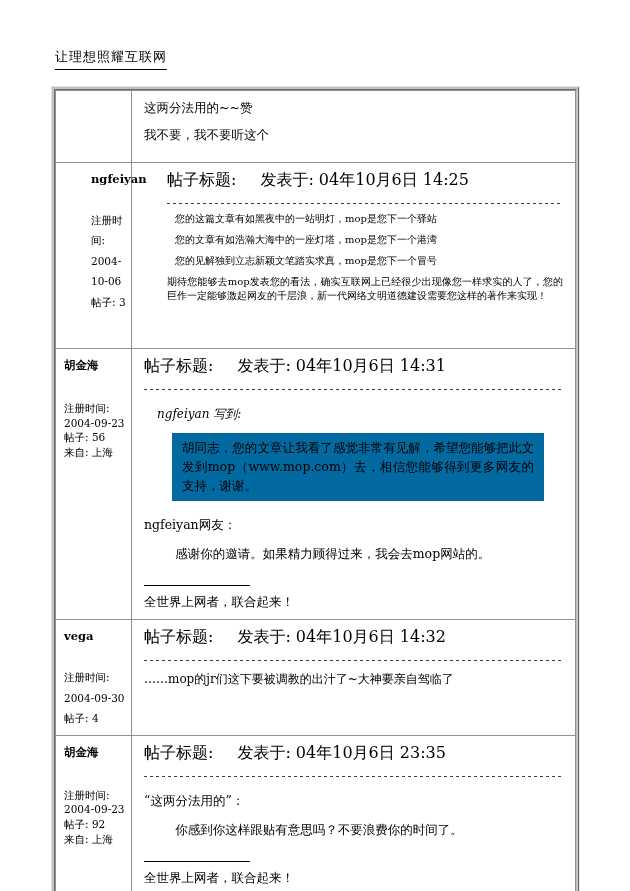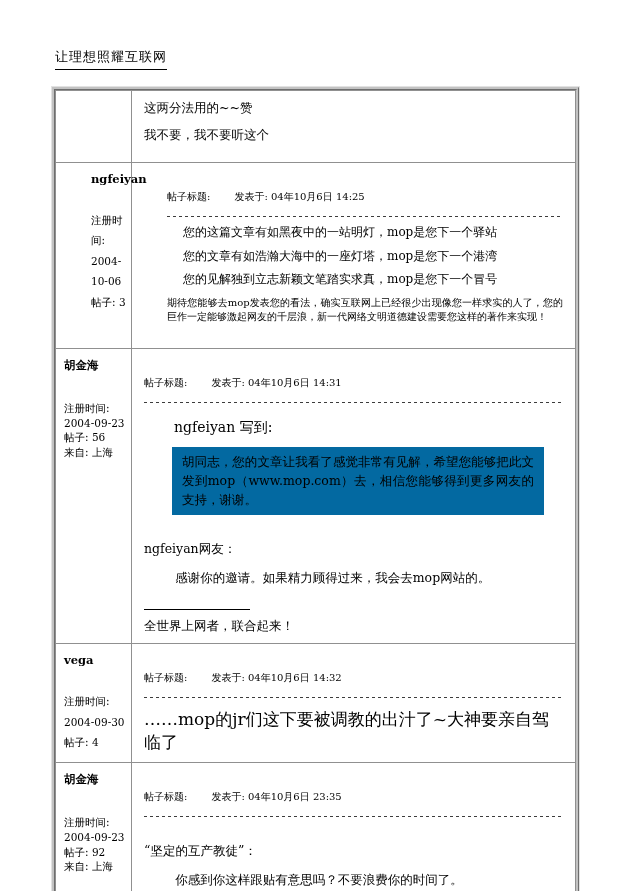--- a/index.html
+++ b/index.html
@@ -27,37 +27,37 @@
   tr.r2 td { height:186px;padding-left:35px; }
   tr.r3 td { height:224px; }
   tr.r4 td { height:96px; }
   tr.r5 td { height:148px; }
 
   .author { font-weight:bold; font-size:11.5px; margin-bottom:4px; }
   .user-info { font-size:10.5px; }
   .info-loose { margin-top:24px; line-height:1.95; }
   .info-tight { margin-top:28px; line-height:1.4; }
 
-  .post-header { font-size:10px; margin-top:20px; }
+  .post-header { font-size:16px; margin-top:0; }
   .post-header .ttl { margin-right:24px; }
   .dashed {
     height:1px; margin:12px 0 6px;
     background-image:repeating-linear-gradient(90deg,#3c3c3c 0 3px,transparent 3px 6px);
   }
   .r1-line { font-size:12.5px; margin:2px 0 10px; }
-  .line  { font-size:12px; margin:8px 16px; line-height:1.3; }
+  .line  { font-size:10px; margin:8px 8px; line-height:1.3; }
   .para  { font-size:10px; margin:8px 0 0; line-height:1.42; text-align:justify; }
-  .single { font-size:17px; margin:10px 0 0; }
+  .single { font-size:12px; margin:10px 0 0; }
 
-  .quote-header { font-size:14px; margin:16px 0 0 30px; }
+  .quote-header { font-size:12px; margin:16px 0 0 13px;font-style:italic; }
   .quote-box {
     background:#0369a1; margin:10px 0 0 28px; width:372px;
     padding:6px 10px; font-size:12.5px; line-height:1.5; text-align:justify;
   }
-  .addressee { font-size:12.5px; margin-top:26px; }
+  .addressee { font-size:12.5px; margin-top:16px; }
   .reply { font-size:12.5px; margin-top:12px; text-indent:2.5em; }
   .sig-rule { width:106px; height:1px; background:#000; margin:22px 0 0; }
   .sig { font-size:12.5px; margin-top:8px; }
 </style>
 </head>
 <body>
 
 <div class="page">
 
   <div class="doc-header">
@@ -147,21 +147,21 @@
             <div>2004-09-23</div>
             <div>帖子: 92</div>
             <div>来自: 上海</div>
           </div>
         </td>
         <td class="cell-right">
           <div class="post-header">
             <span class="ttl">帖子标题:</span><span>发表于: 04年10月6日 23:35</span>
           </div>
           <div class="dashed"></div>
-          <div class="addressee">“坚定的互产教徒”：</div>
+          <div class="addressee">“这两分法用的”：</div>
           <p class="reply">你感到你这样跟贴有意思吗？不要浪费你的时间了。</p>
           <div class="sig-rule"></div>
           <p class="sig">全世界上网者，联合起来！</p>
         </td>
       </tr>
 
     </tbody>
       </table>
   </div>
 

